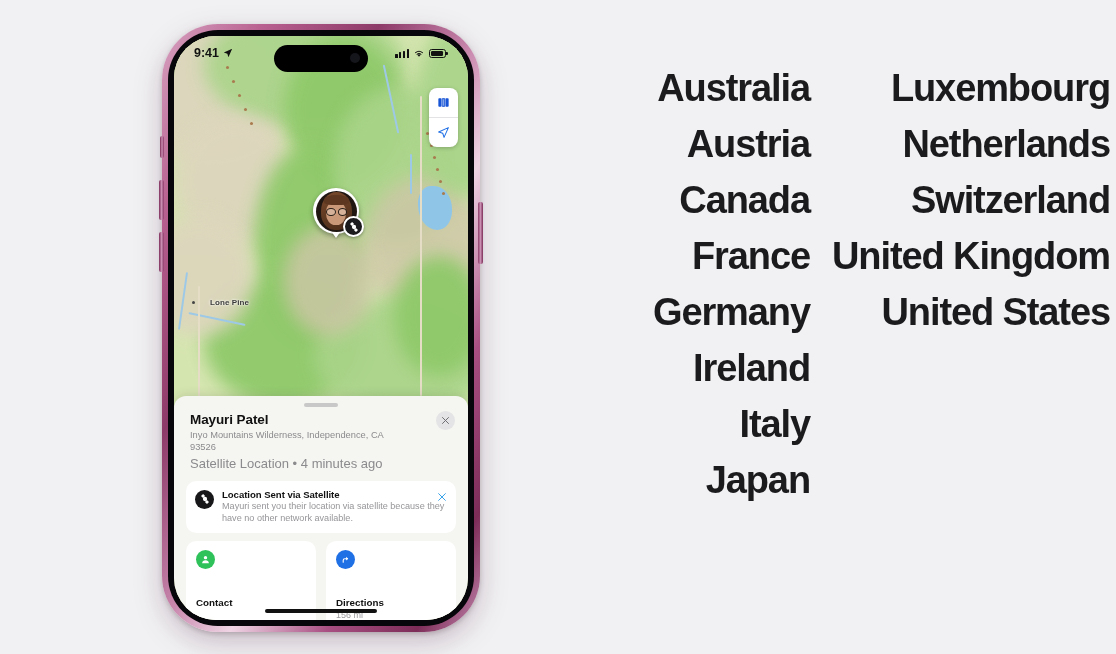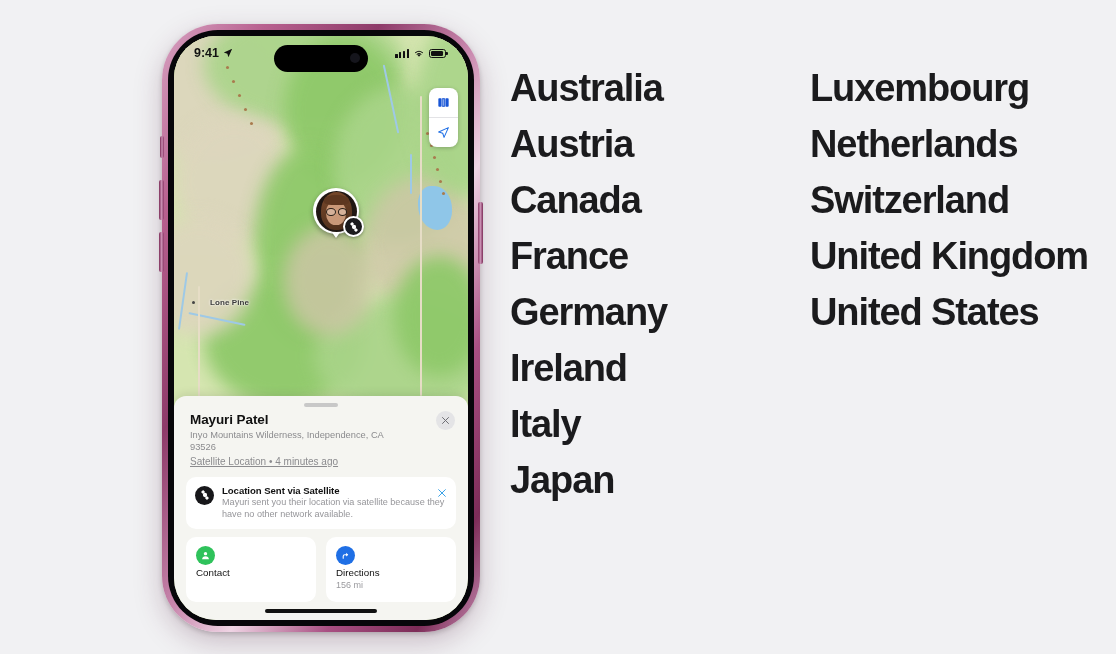--- a/index.html
+++ b/index.html
@@ -105,47 +105,47 @@
              box-shadow:0 1px 3px rgba(0,0,0,.35);box-sizing:border-box;}
 
   
   .sheet{position:absolute;left:0;right:0;bottom:0;top:360px;
          background:#f5f5f1;border-radius:12px 12px 0 0;z-index:10;
          box-shadow:0 -2px 10px rgba(0,0,0,.10);}
   .grabber{width:34px;height:4px;border-radius:2px;background:#c8c8c8;margin:7px auto 0;}
   .card-head{padding:5px 16px 0 16px;position:relative;}
   .person-name{font-size:13.5px;font-weight:700;color:#111;letter-spacing:-.1px;}
   .person-addr{font-size:9.3px;color:#8b8b8e;line-height:11.6px;margin-top:3px;max-width:208px;}
-  .person-meta{font-size:10px;color:#8b8b8e;margin-top:2.5px;text-decoration:underline;}
+  .person-meta{font-size:13px;color:#8b8b8e;margin-top:2.5px;}
   .close-btn{position:absolute;right:13px;top:4px;width:19px;height:19px;border-radius:50%;
              background:#e4e4e6;display:flex;align-items:center;justify-content:center;}
 
   .notif{margin:10px 12px 0;background:#fff;border-radius:10px;padding:8px 9px 9px 9px;
          display:flex;gap:8px;position:relative;}
   .sat-ic{width:19px;height:19px;border-radius:50%;background:#17171a;flex:0 0 19px;
           display:flex;align-items:center;justify-content:center;margin-top:1px;}
   .notif-body{flex:1;min-width:0;}
   .notif-title{font-size:9.6px;font-weight:700;color:#111;letter-spacing:-.05px;}
   .notif-text{font-size:9.1px;color:#96969a;line-height:11.4px;margin-top:1.5px;}
   .notif-x{position:absolute;right:9px;top:7px;}
 
   .actions{display:flex;gap:10px;margin:8px 12px 0;}
   .action{flex:1;background:#fff;border-radius:10px;padding:9px 10px 12px;min-height:52px;box-sizing:border-box;}
   .a-ic{width:19px;height:19px;border-radius:50%;display:flex;align-items:center;justify-content:center;}
   .a-ic.green{background:#2fc25b;}
   .a-ic.blue{background:#1f6fe5;}
-  .a-label{font-size:9.8px;font-weight:400;color:#111;margin-top:2px;}
+  .a-label{font-size:9.8px;font-weight:700;color:#111;margin-top:28px;}
   .a-sub{font-size:9px;color:#9a9a9e;margin-top:2px;}
   .home-ind{position:absolute;left:50%;transform:translateX(-50%);bottom:7px;
             width:112px;height:4px;border-radius:2px;background:#111;}
 
   
   .countries{position:absolute;left:510px;top:60px;width:600px;height:540px;
              display:flex;}
-  .col{flex:1;display:flex;flex-direction:column;align-items:flex-start;}
+  .col{flex:1;display:flex;flex-direction:column;align-items:flex-end;}
   .country{
     font-size:38px;font-weight:700;color:#1b1b1d;letter-spacing:-1.1px;
     line-height:56px;white-space:nowrap;
   }
 </style>
 </head>
 <body>
 
 <div class="stage">
 

